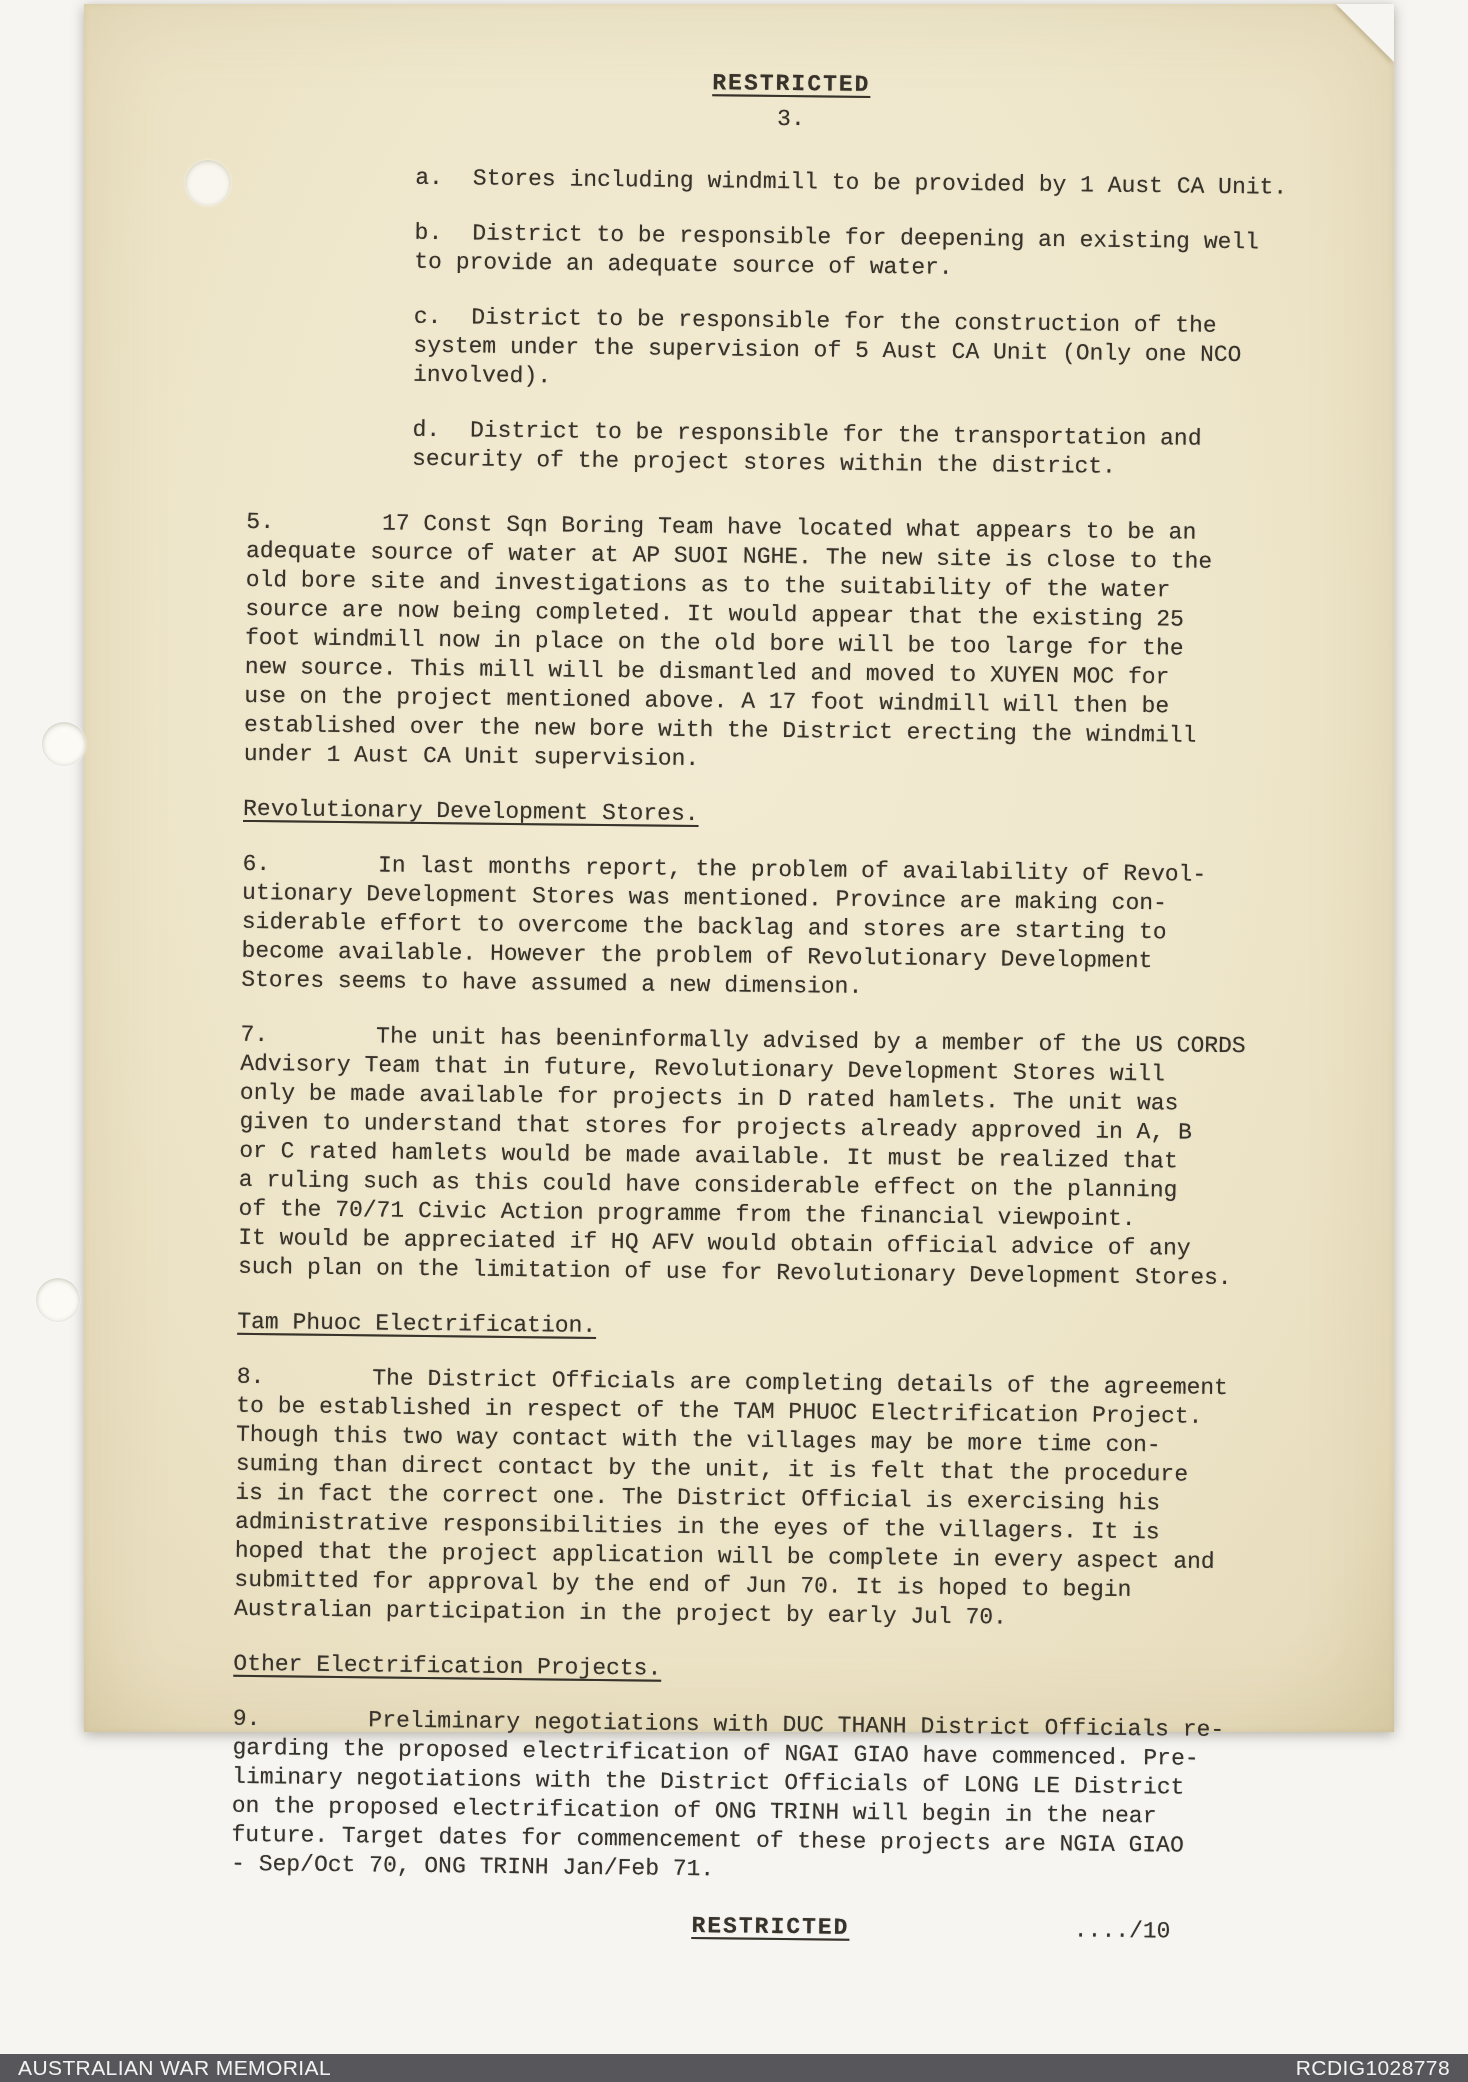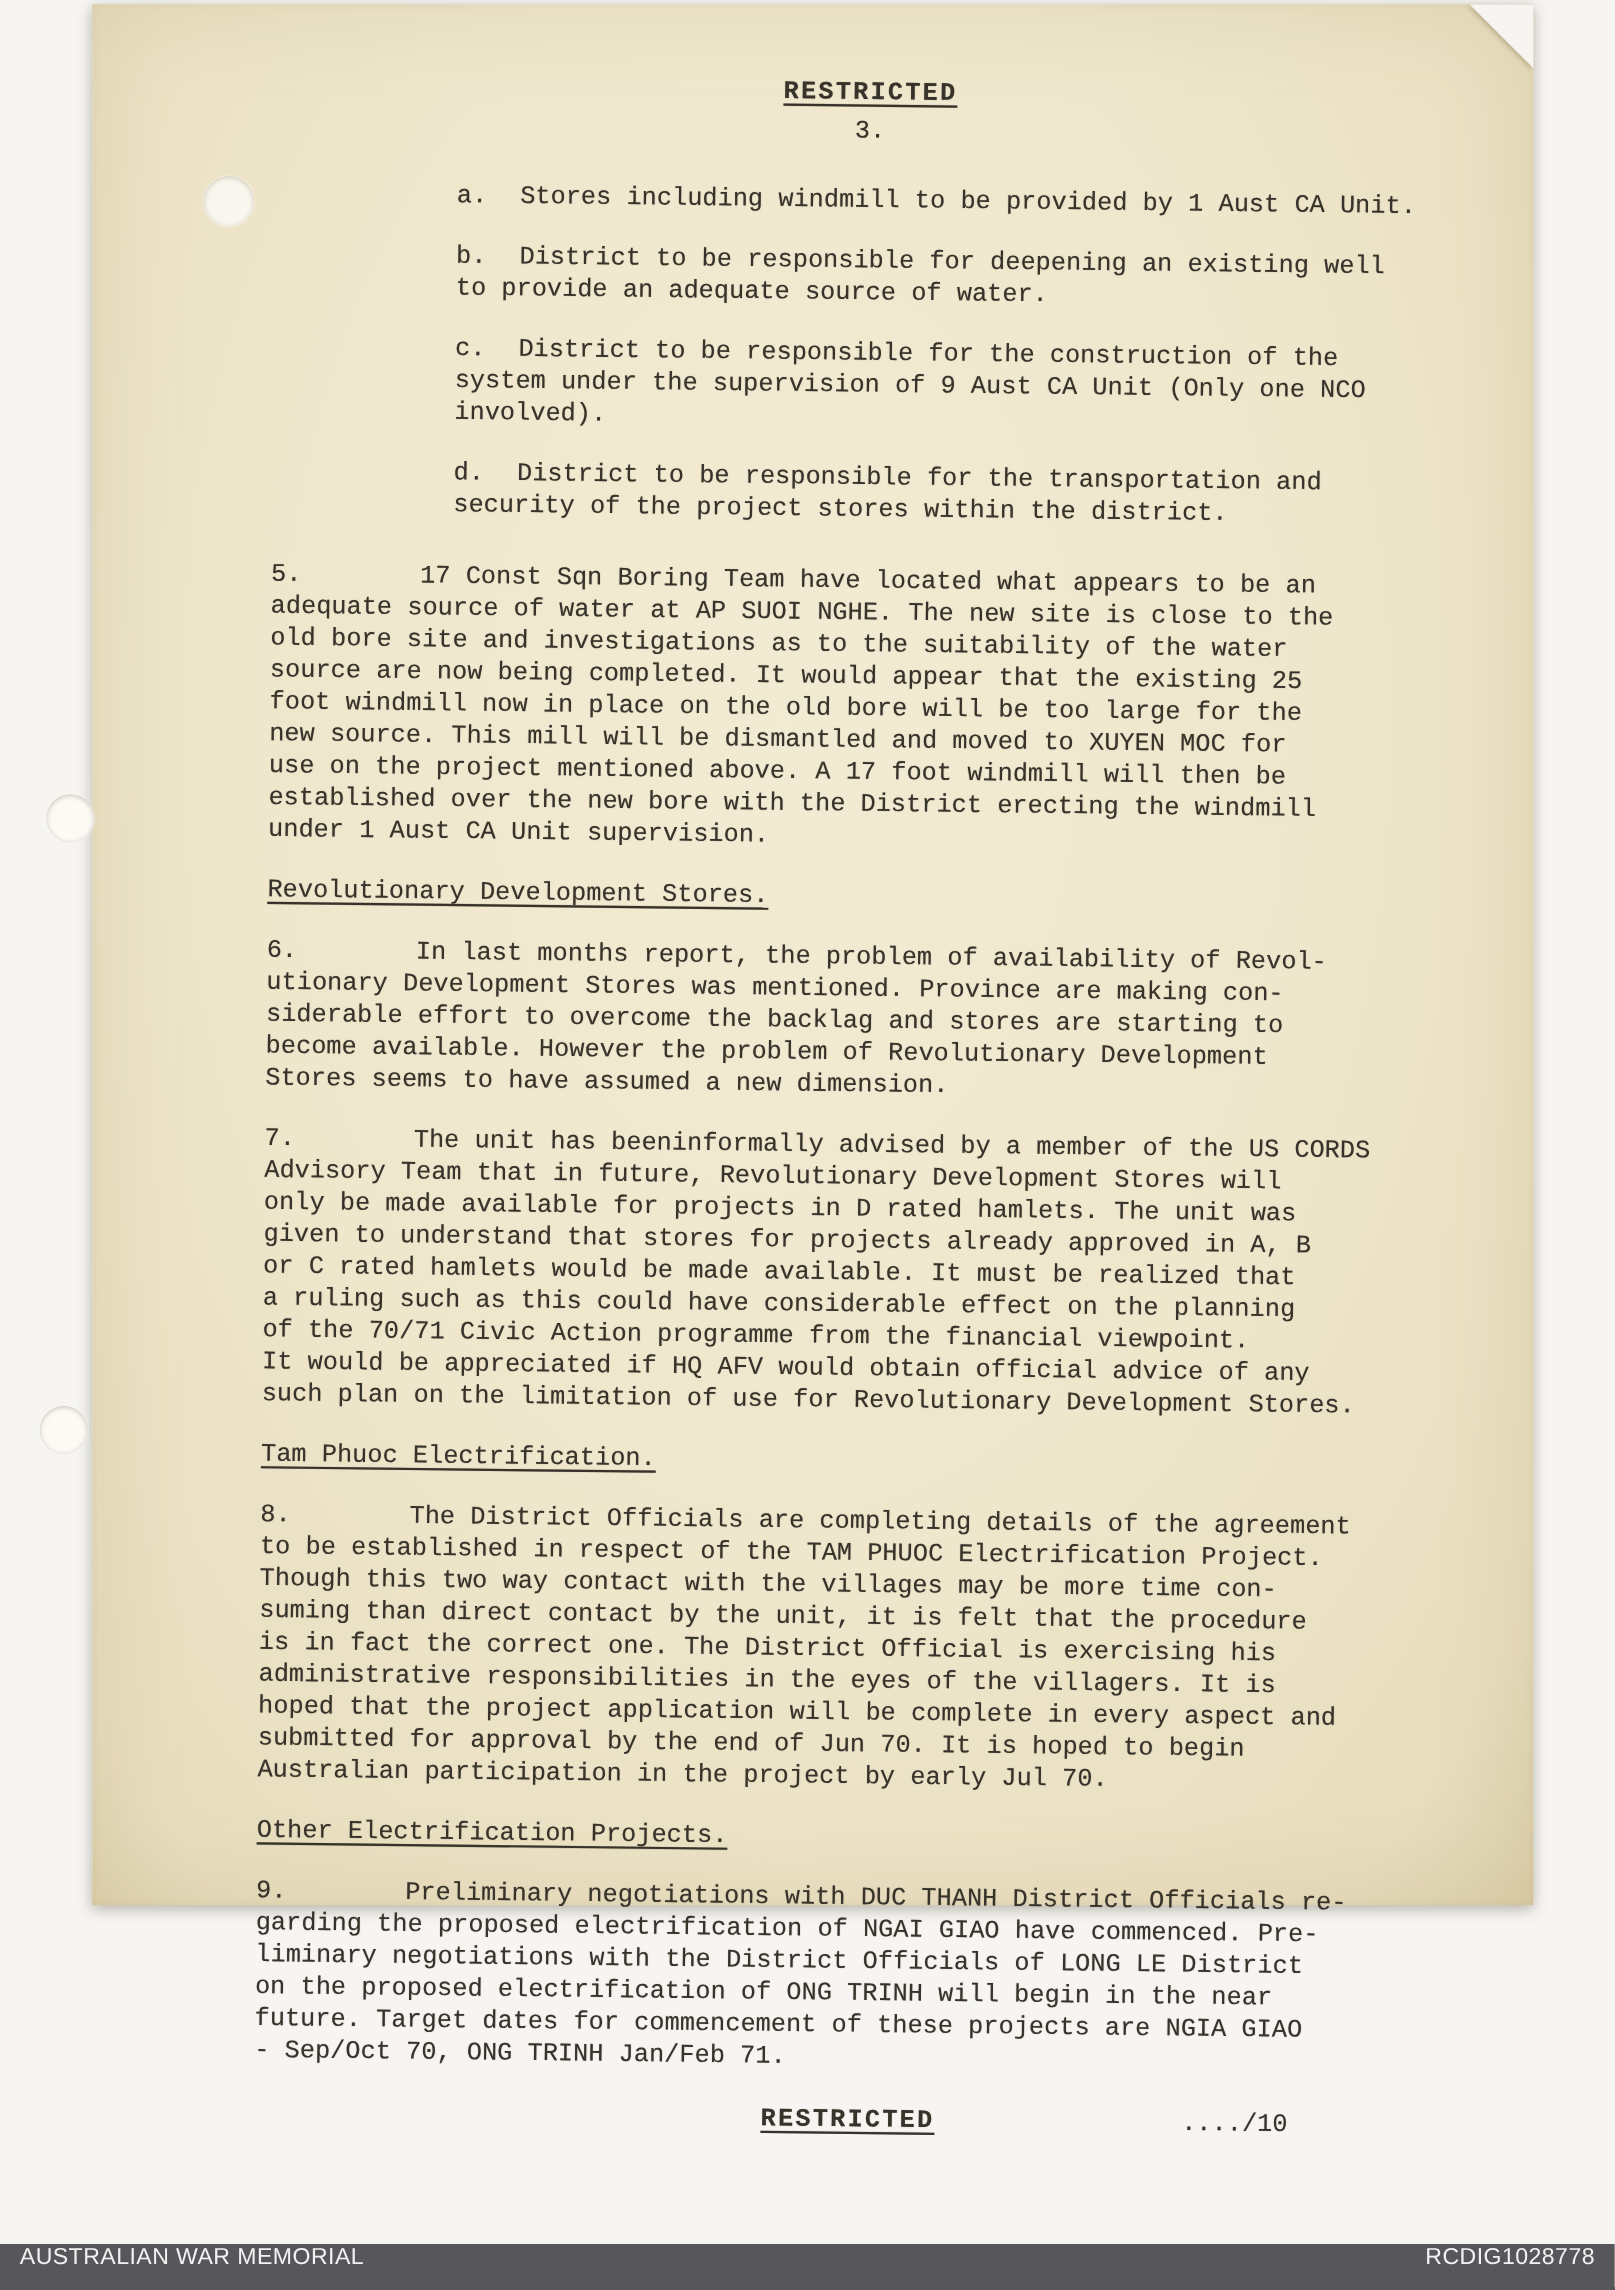--- a/index.html
+++ b/index.html
@@ -83,27 +83,28 @@
     box-shadow: inset 0 1px 5px rgba(100,90,60,0.35), 0 0 2px rgba(255,255,255,0.9);
     z-index: 3;
   }
   .hole-1 { left: 185px; top: 160px; width: 46px; height: 46px; opacity: 0.85; }
   .hole-2 { left: 42px;  top: 722px; width: 44px; height: 44px; }
   .hole-3 { left: 36px;  top: 1278px; width: 44px; height: 44px; }
 
   .bottom-bar {
     position: absolute;
     left: 0; bottom: 0;
-    width: 1468px; height: 42px;
+    width: 1468px; height: 28px;
     background: #57575b;
     color: #f2f2f2;
     font-family: "Liberation Sans", sans-serif;
     font-size: 21px;
     letter-spacing: 0.4px;
     display: flex;
+    align-items: center;
     justify-content: space-between;
     padding: 0 18px;
     z-index: 5;
   }
 </style>
 </head>
 <body>
 
 <div class="paper">
   <div class="fold"></div>
@@ -119,21 +120,21 @@
     <div class="lettered">
       <div class="litem">
         <span>a.</span><span class="gap-sm"></span><span class="pre">Stores including windmill to be provided by 1 Aust CA Unit.</span>
       </div>
       <div class="litem">
         <span>b.</span><span class="gap-sm"></span><span class="pre">District to be responsible for deepening an existing well
 to provide an adequate source of water.</span>
       </div>
       <div class="litem">
         <span>c.</span><span class="gap-sm"></span><span class="pre">District to be responsible for the construction of the
-system under the supervision of 9 Aust CA Unit (Only one NCO
+system under the supervision of 5 Aust CA Unit (Only one NCO
 involved).</span>
       </div>
       <div class="litem">
         <span>d.</span><span class="gap-sm"></span><span class="pre">District to be responsible for the transportation and
 security of the project stores within the district.</span>
       </div>
     </div>
 
     <p class="para">
       <span>5.</span><span class="gap-lg"></span><span class="pre">17 Const Sqn Boring Team have located what appears to be an

